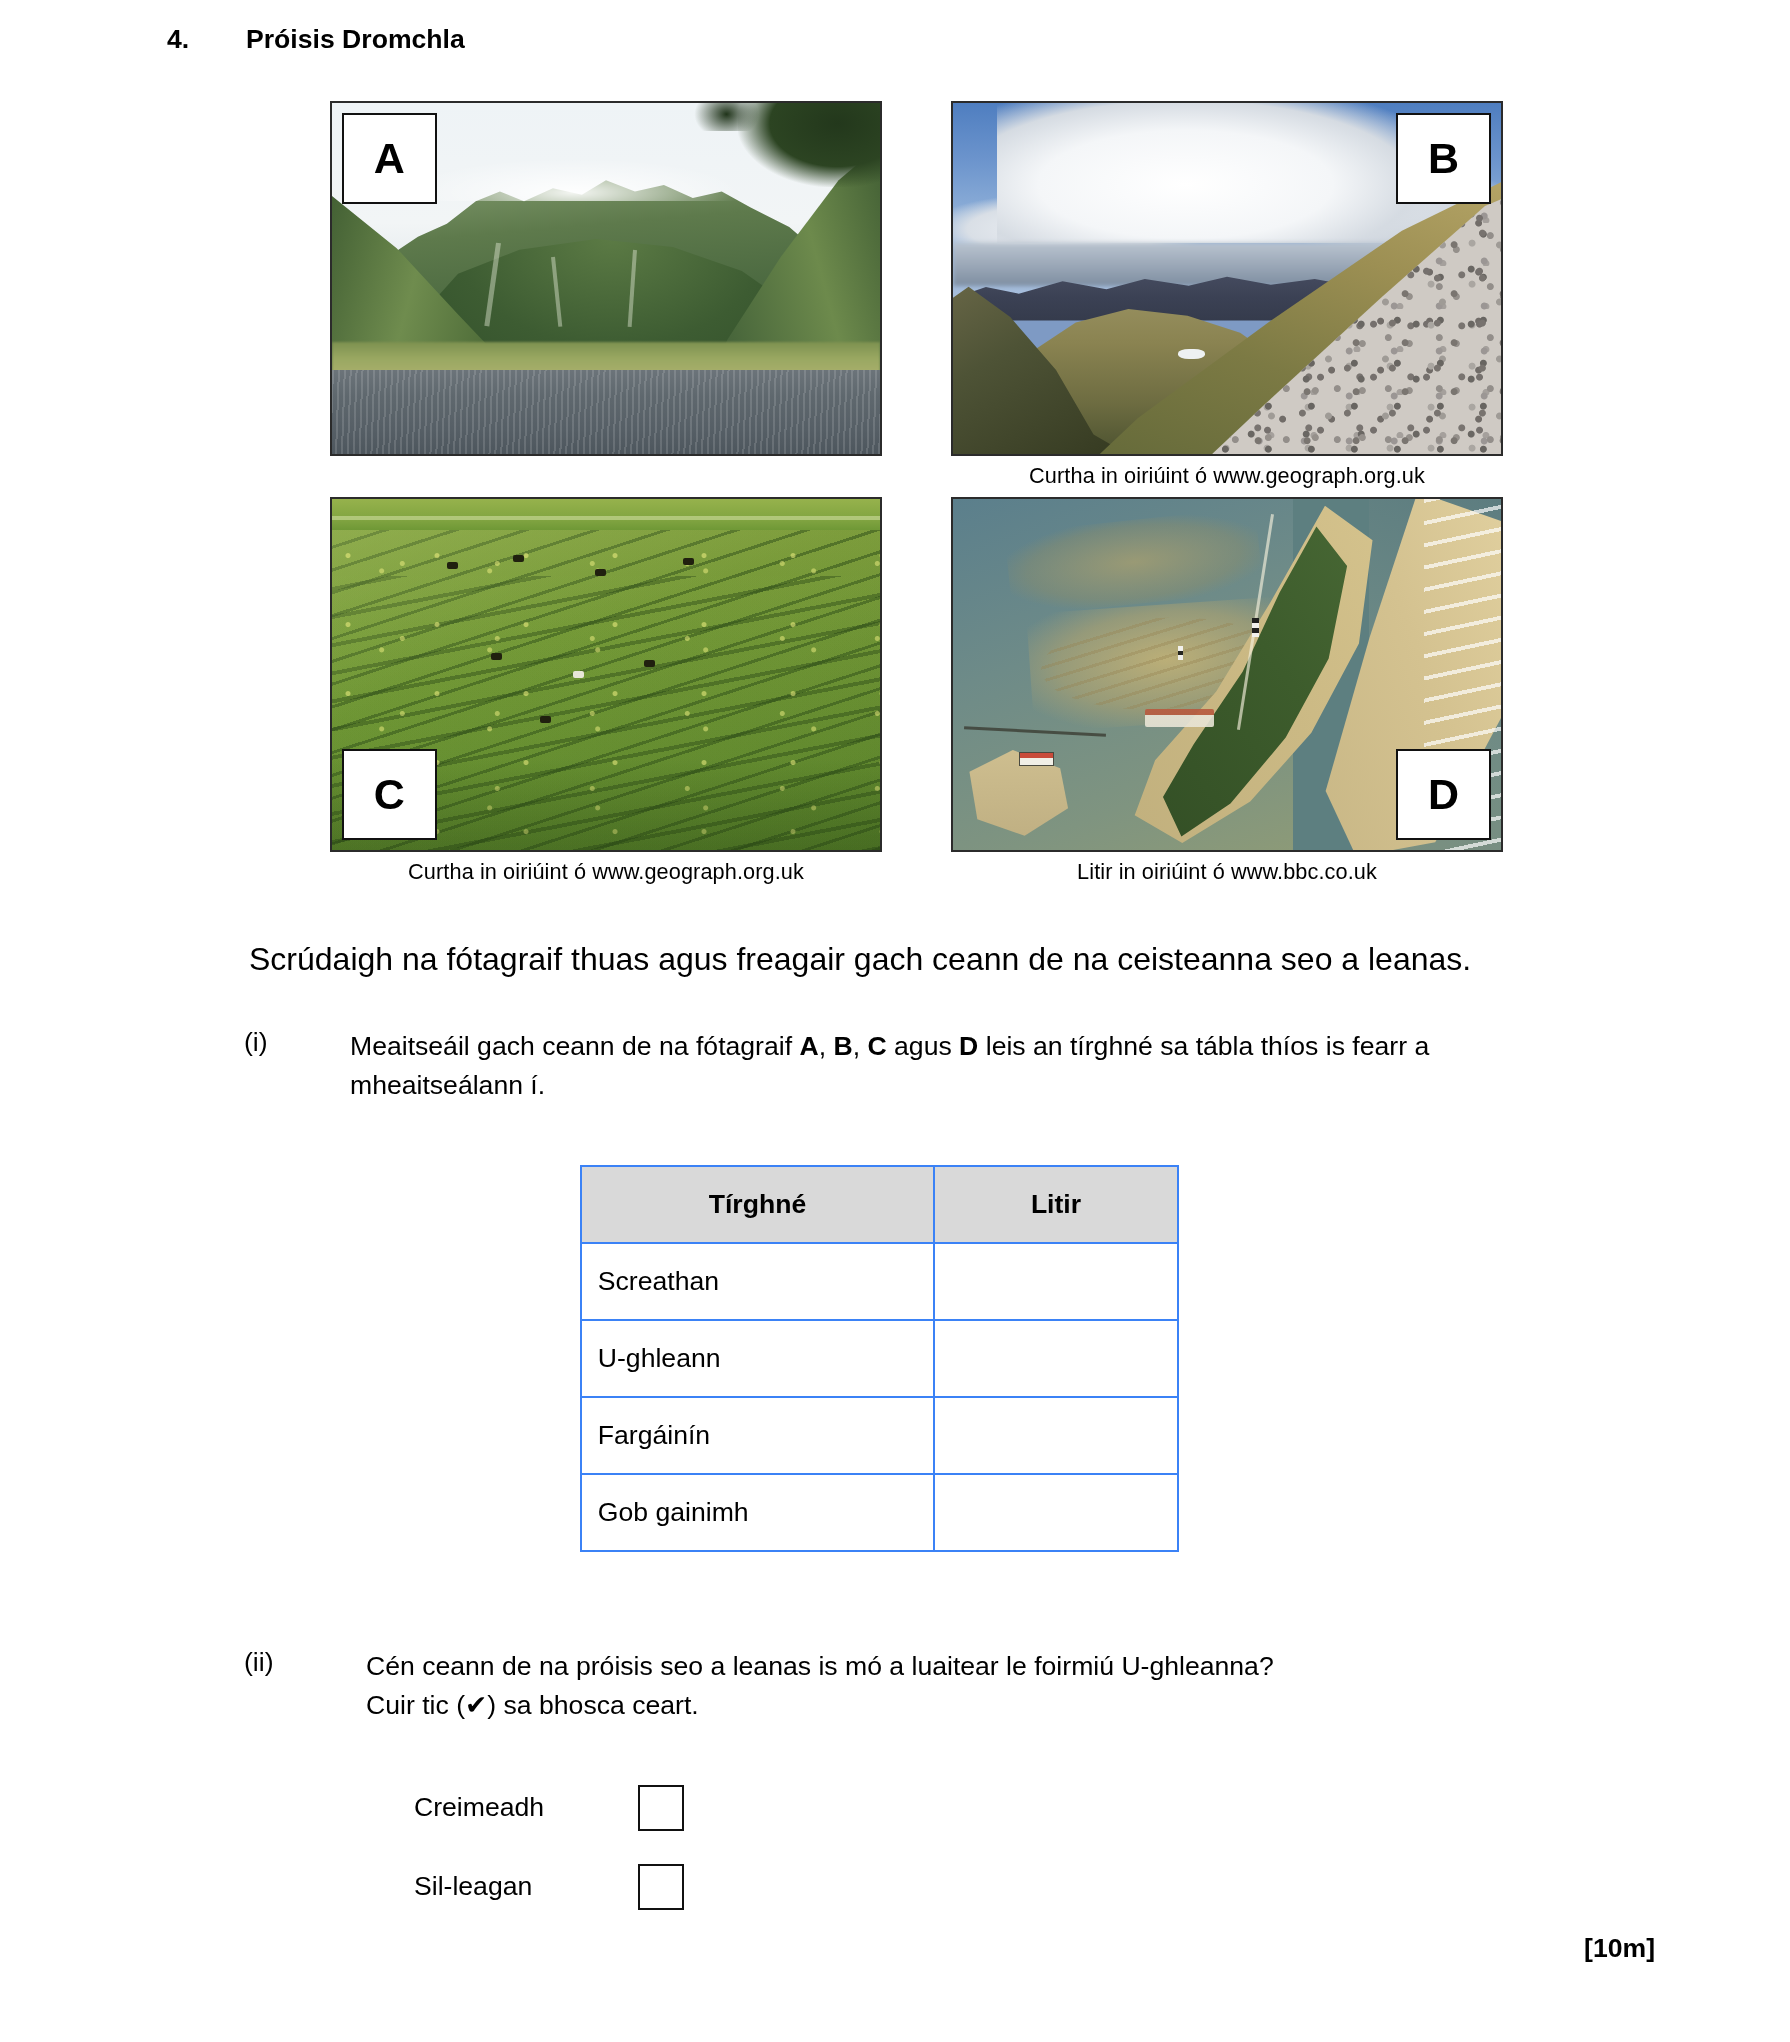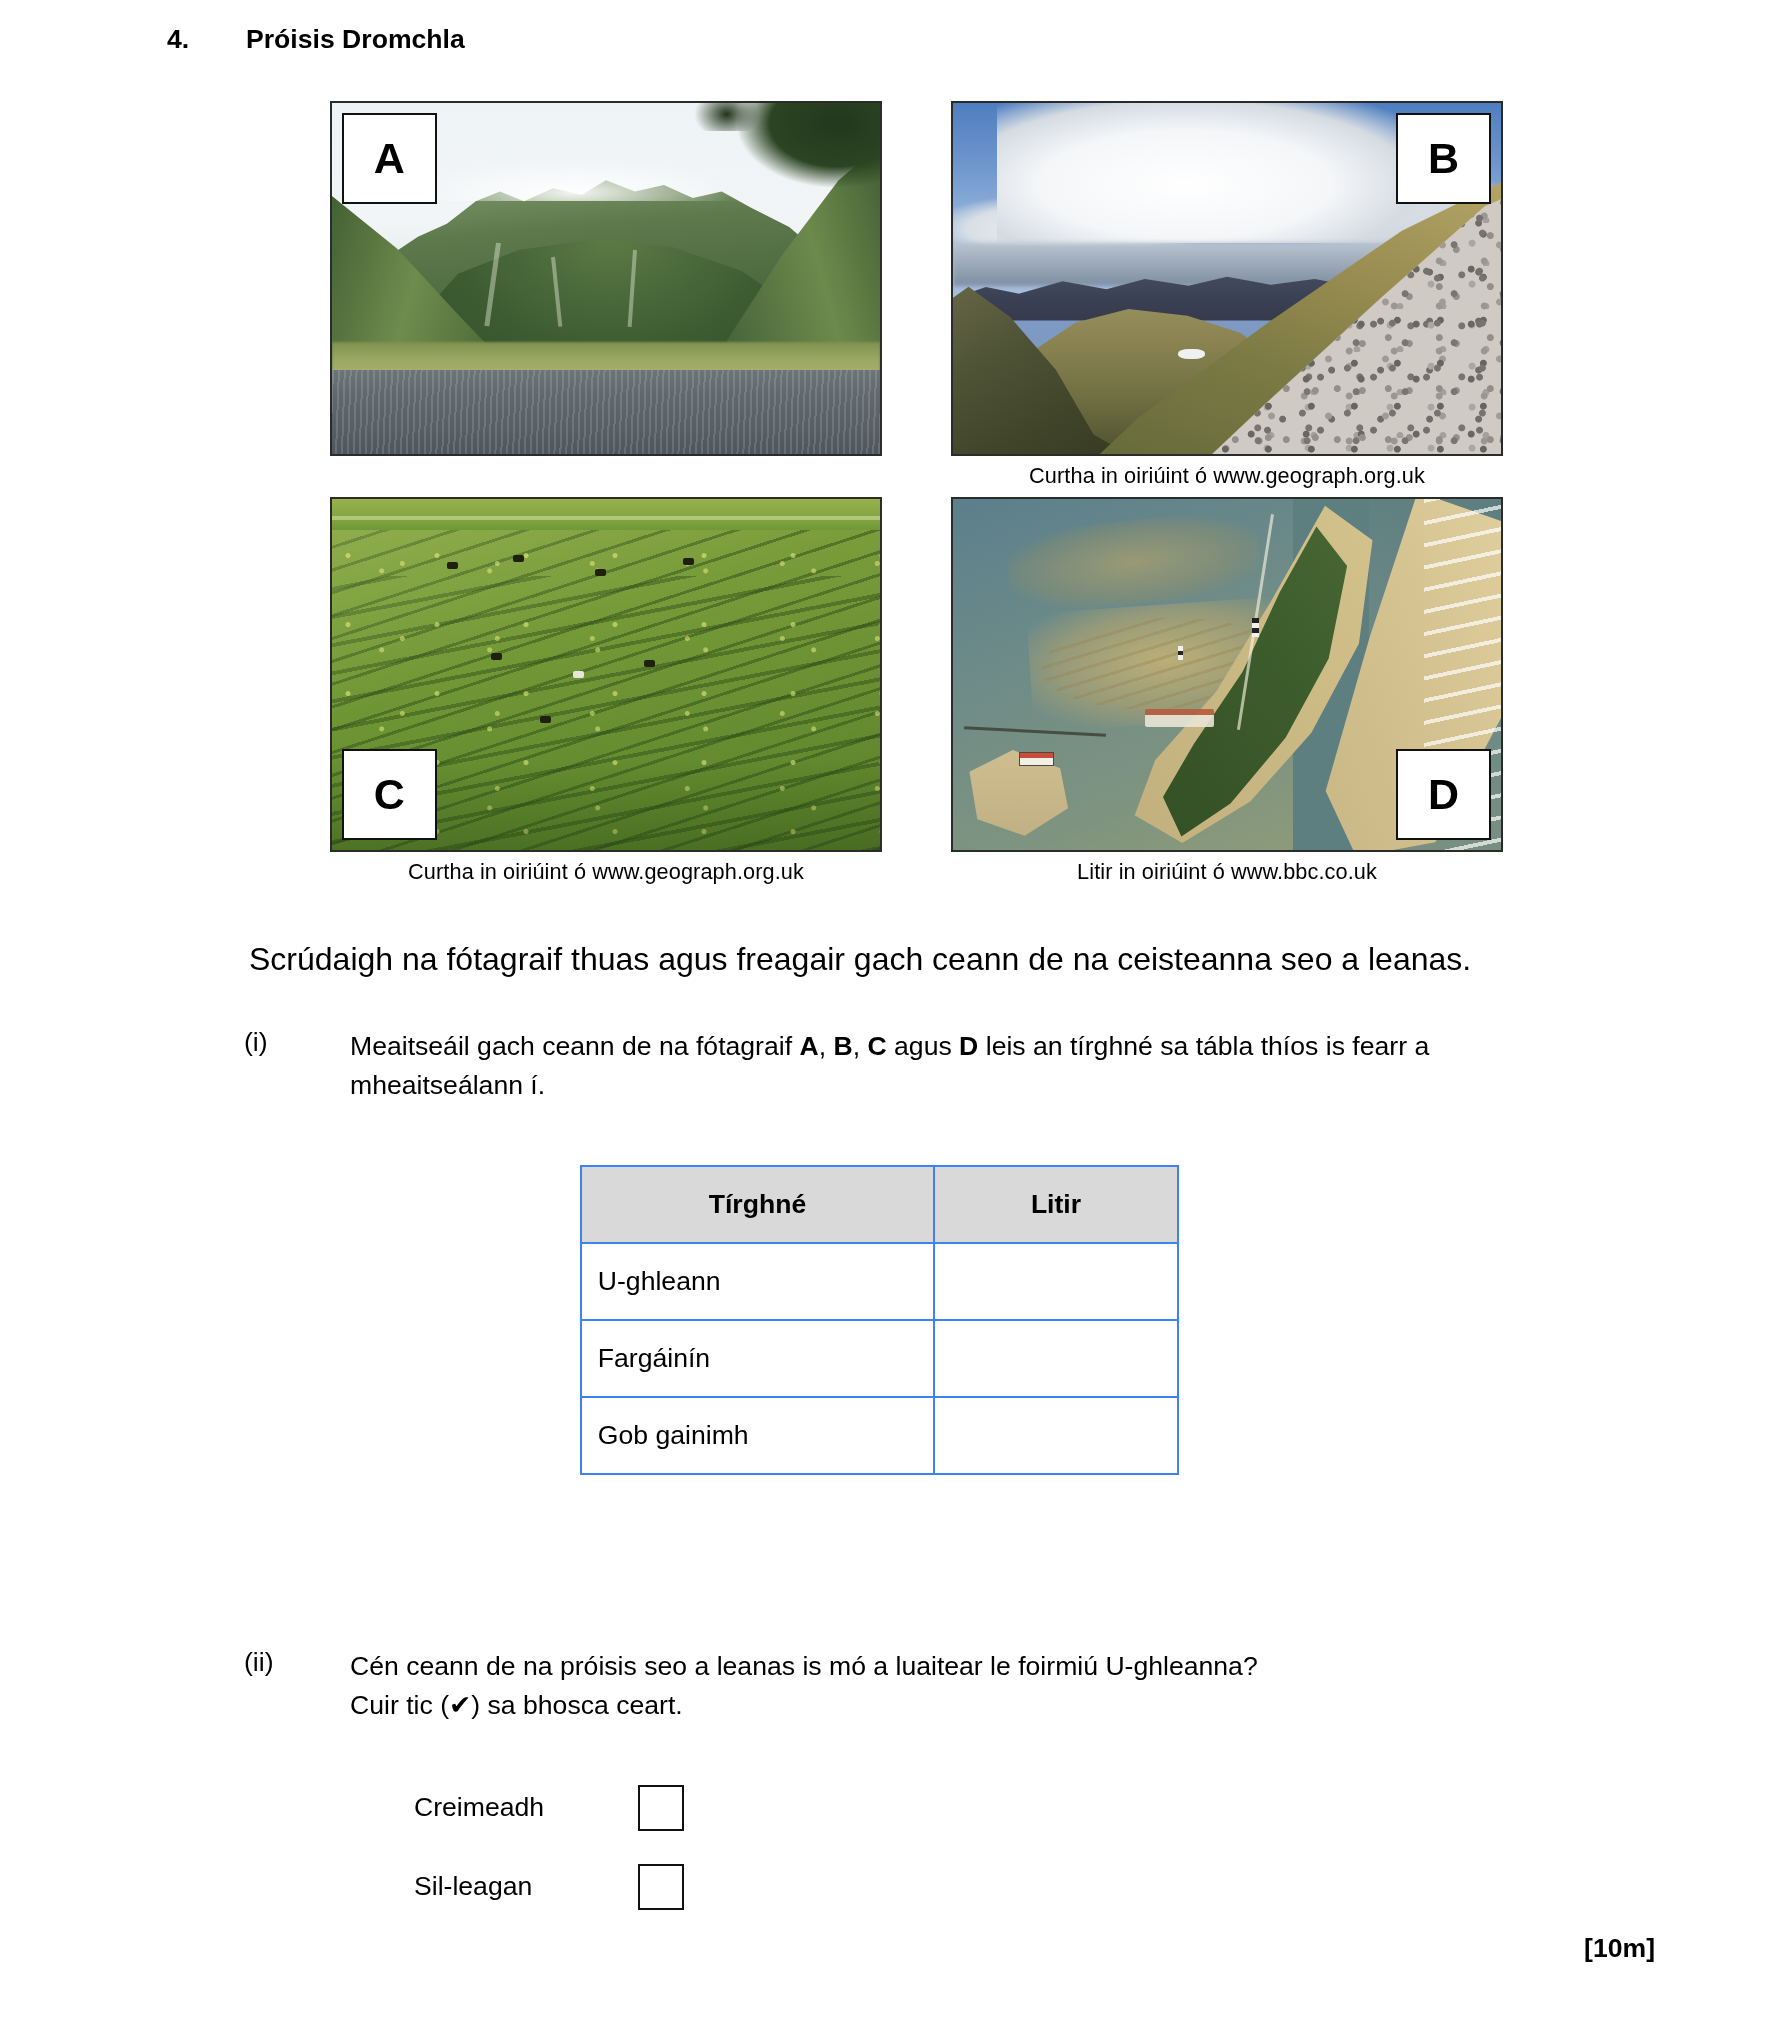--- a/index.html
+++ b/index.html
@@ -345,21 +345,21 @@
   .intro {
     position:absolute; left:249px; top:941px;
     font-size: 32px;
   }
   .part {
     position:absolute;
     font-size: 26.6px;
     display:flex;
   }
   .part-i { left: 244px; top: 1027px; width: 1300px; }
-  .part-ii { left: 244px; top: 1647px; width: 1300px; }
+  .part-ii { left: 244px; top: 1647px; width: 1300px; gap: 16px; }
   .part-marker { width: 106px; flex: 0 0 106px; }
   .part-text { flex: 1; line-height: 1.45; }
   .part-text b { font-weight: bold; }
 
   
   .tbl-wrap {
     position:absolute; left: 580px; top: 1165px;
   }
   table.match {
     border-collapse: collapse;
@@ -520,20 +520,24 @@
 <div class="tbl-wrap">
   <table class="match">
     <thead>
       <tr>
         <th class="col-landform">Tírghné</th>
         <th class="col-letter">Litir</th>
       </tr>
     </thead>
     <tbody>
       <tr>
+        <td class="col-landform">Screathan</td>
+        <td class="col-letter"></td>
+      </tr>
+      <tr>
         <td class="col-landform">U-ghleann</td>
         <td class="col-letter"></td>
       </tr>
       <tr>
         <td class="col-landform">Fargáinín</td>
         <td class="col-letter"></td>
       </tr>
       <tr>
         <td class="col-landform">Gob gainimh</td>
         <td class="col-letter"></td>

